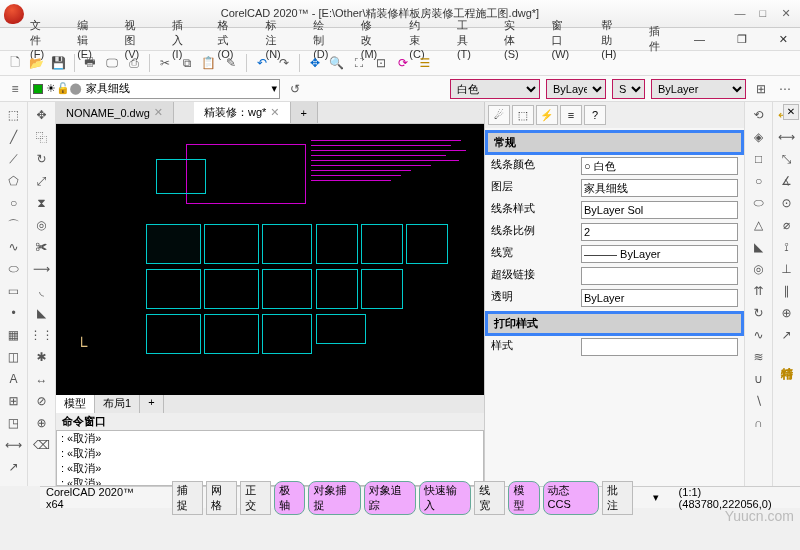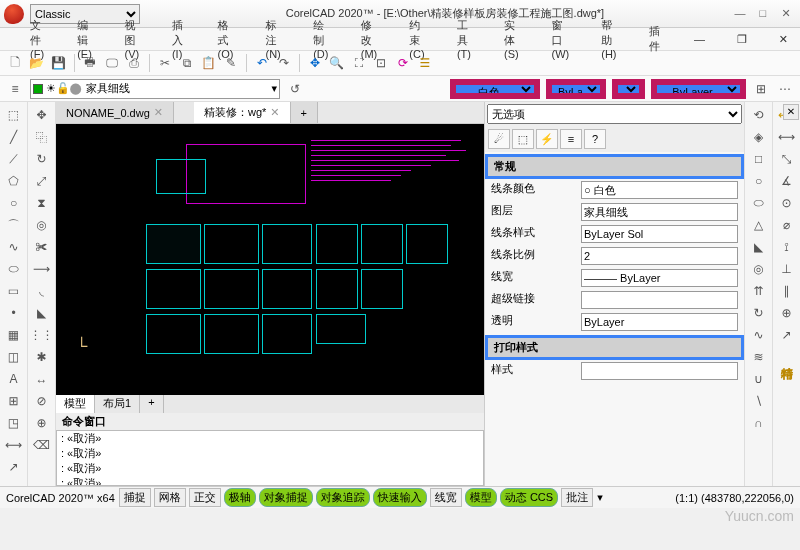--- a/index.html
+++ b/index.html
@@ -11,21 +11,21 @@
 .titlebar .winbtns span { display:inline-block; width:20px; text-align:center; color:#666; cursor:pointer; }
 .menubar { height: 22px; display:flex; align-items:center; padding: 0 8px; gap: 8px; background:#f7f7f7; }
 .menubar span { padding: 2px 2px; color:#333; cursor:pointer;margin-left:20px; }
 .menubar .wb { margin-left:auto; display:flex; gap:8px; color:#888;}
 .toolbar { height: 26px; background:#fafafa; border-top:1px solid #ddd; border-bottom:1px solid #ddd; display:flex; align-items:center; gap:4px; padding:0 6px; }
 .ti { width:18px; height:18px; display:inline-flex; align-items:center; justify-content:center; color:#555; cursor:pointer; font-size:12px; }
 .sep { width:1px; height:18px; background:#ccc; margin:0 2px; }
 .propbar { height:26px; background:#fafafa; border-bottom:1px solid #ddd; display:flex; align-items:center; gap:6px; padding:0 6px; }
 .propbar .layerbox { display:flex; align-items:center; width:250px; height:20px; border:1px solid #999; background:#fff; padding:0 2px; }
 .propbar .sw { width:10px; height:10px; background:#0a0; margin-right:3px; border:1px solid #555; }
-.propbar select, .propbar .sel { height:20px; border:6px solid #be185d; background:#3b82f6; padding:0 2px;text-align:center; }
+.propbar select, .propbar .sel { height:20px; border:1px solid #be185d; background:#e5e5e5; padding:0 2px; }
 .main { display:flex; height: 384px; }
 .lt1, .lt2, .rt1, .rt2 { width:28px; background:#f5f5f5; display:flex; flex-direction:column; align-items:center; gap:4px; padding:4px 0; border-right:1px solid #ddd; }
 .rt1, .rt2 { border-right:none; border-left:1px solid #ddd; }
 .vi { width:18px; height:18px; display:flex; align-items:center; justify-content:center; cursor:pointer; color:#555; font-size:12px; }
 .center { flex:1; display:flex; flex-direction:column; }
 .tabs { height:22px; display:flex; background:#e8e8e8; border-bottom:1px solid #ccc; }
 .tab { padding:3px 10px; background:#ddd; border-right:1px solid #bbb; cursor:pointer; display:flex; align-items:center; gap:4px; }
 .tab.active { background:#fff;margin-left:20px; }
 .canvas { flex:1; background:#000; position:relative; overflow:hidden; }
 .dwg { position:absolute; border:1px solid; }
@@ -38,32 +38,31 @@
 .props .hdr select { flex:1; height:20px; }
 .props .tb { display:flex; gap:2px; padding:3px; background:#eee; }
 .props .tb .pb { width:22px; height:20px; border:1px solid #bbb; display:flex; align-items:center; justify-content:center; cursor:pointer; font-size:11px; background:#f9f9f9; }
 .props .sec { background:#d0d0d0; padding:2px 6px; font-weight:bold; border:3px solid #3b82f6; margin-top:2px; }
 .props .row { display:flex; padding:2px 6px; }
 .props .row .lbl { width:90px; }
 .props .row .val { flex:1; border:1px solid #999; background:#fff; padding:0 2px; height:18px; display:flex; align-items:center; }
 .cmdtitle { background:#eee; padding:1px 6px; font-weight:bold; }
 .cmdbody { flex:1; background:#fff; border:1px solid #bbb; overflow:auto; font-family:SimSun; }
 .cmdbody div { font-size:11px; padding:0 4px; }
-.status { height:22px; background:#f5f5f5; border-top:1px solid #ccc; display:flex; align-items:center; gap:4px; padding:0 6px; font-size:10px; }
+.status { height:22px; background:#f5f5f5; border-top:1px solid #ccc; display:flex; align-items:center; gap:20px; padding:0 6px; font-size:10px;margin-left:40px; }
 .status .sb { padding:1px 4px; border:1px solid #bbb; background:#eee; cursor:pointer; }
-.status .sb.on { background:#84cc16; border-color:#6a9;border-radius:8px; }
+.status .sb.on { background:#f0abfc; border-color:#6a9;border-radius:8px; }
 .watermark { position:absolute; right:6px; bottom:26px; color:#bbb; font-size:14px; pointer-events:none; }
 .closex { position:absolute; right:1px; top:104px; width:16px; height:16px; background:#eee; border:1px solid #bbb; text-align:center; line-height:14px; cursor:pointer; font-size:10px;}
 </style>
 </head>
 <body>
 
 <div class="titlebar">
   <span class="logo"></span>
-  <select><option>Classic</option></select>
   <span class="title">CorelCAD 2020™ - [E:\Other\精装修样板房装修工程施工图.dwg*]</span>
   <span class="winbtns">
     <span>—</span>
     <span>□</span>
     <span>✕</span>
   </span>
 </div>
 
 <div class="menubar" id="menubar">
     <span>文件(F)</span>
@@ -222,23 +221,20 @@
       <div class="cmdbody" id="cmdbody" style="height:56px">
           <div>: «取消»</div>
           <div>: «取消»</div>
           <div>: «取消»</div>
           <div>: «取消»</div>
         </div>
     </div>
   </div>
 
   <div class="props">
-    <div class="hdr">
-        <select><option>无选项</option></select>
-      </div>
     <div class="tb">
       <span class="pb">☄</span>
       <span class="pb">⬚</span>
       <span class="pb">⚡</span>
       <span class="pb">≡</span>
       <span class="pb">?</span>
     </div>
     <div class="sec">常规</div>
     <div id="prows">
         <div class="row">

